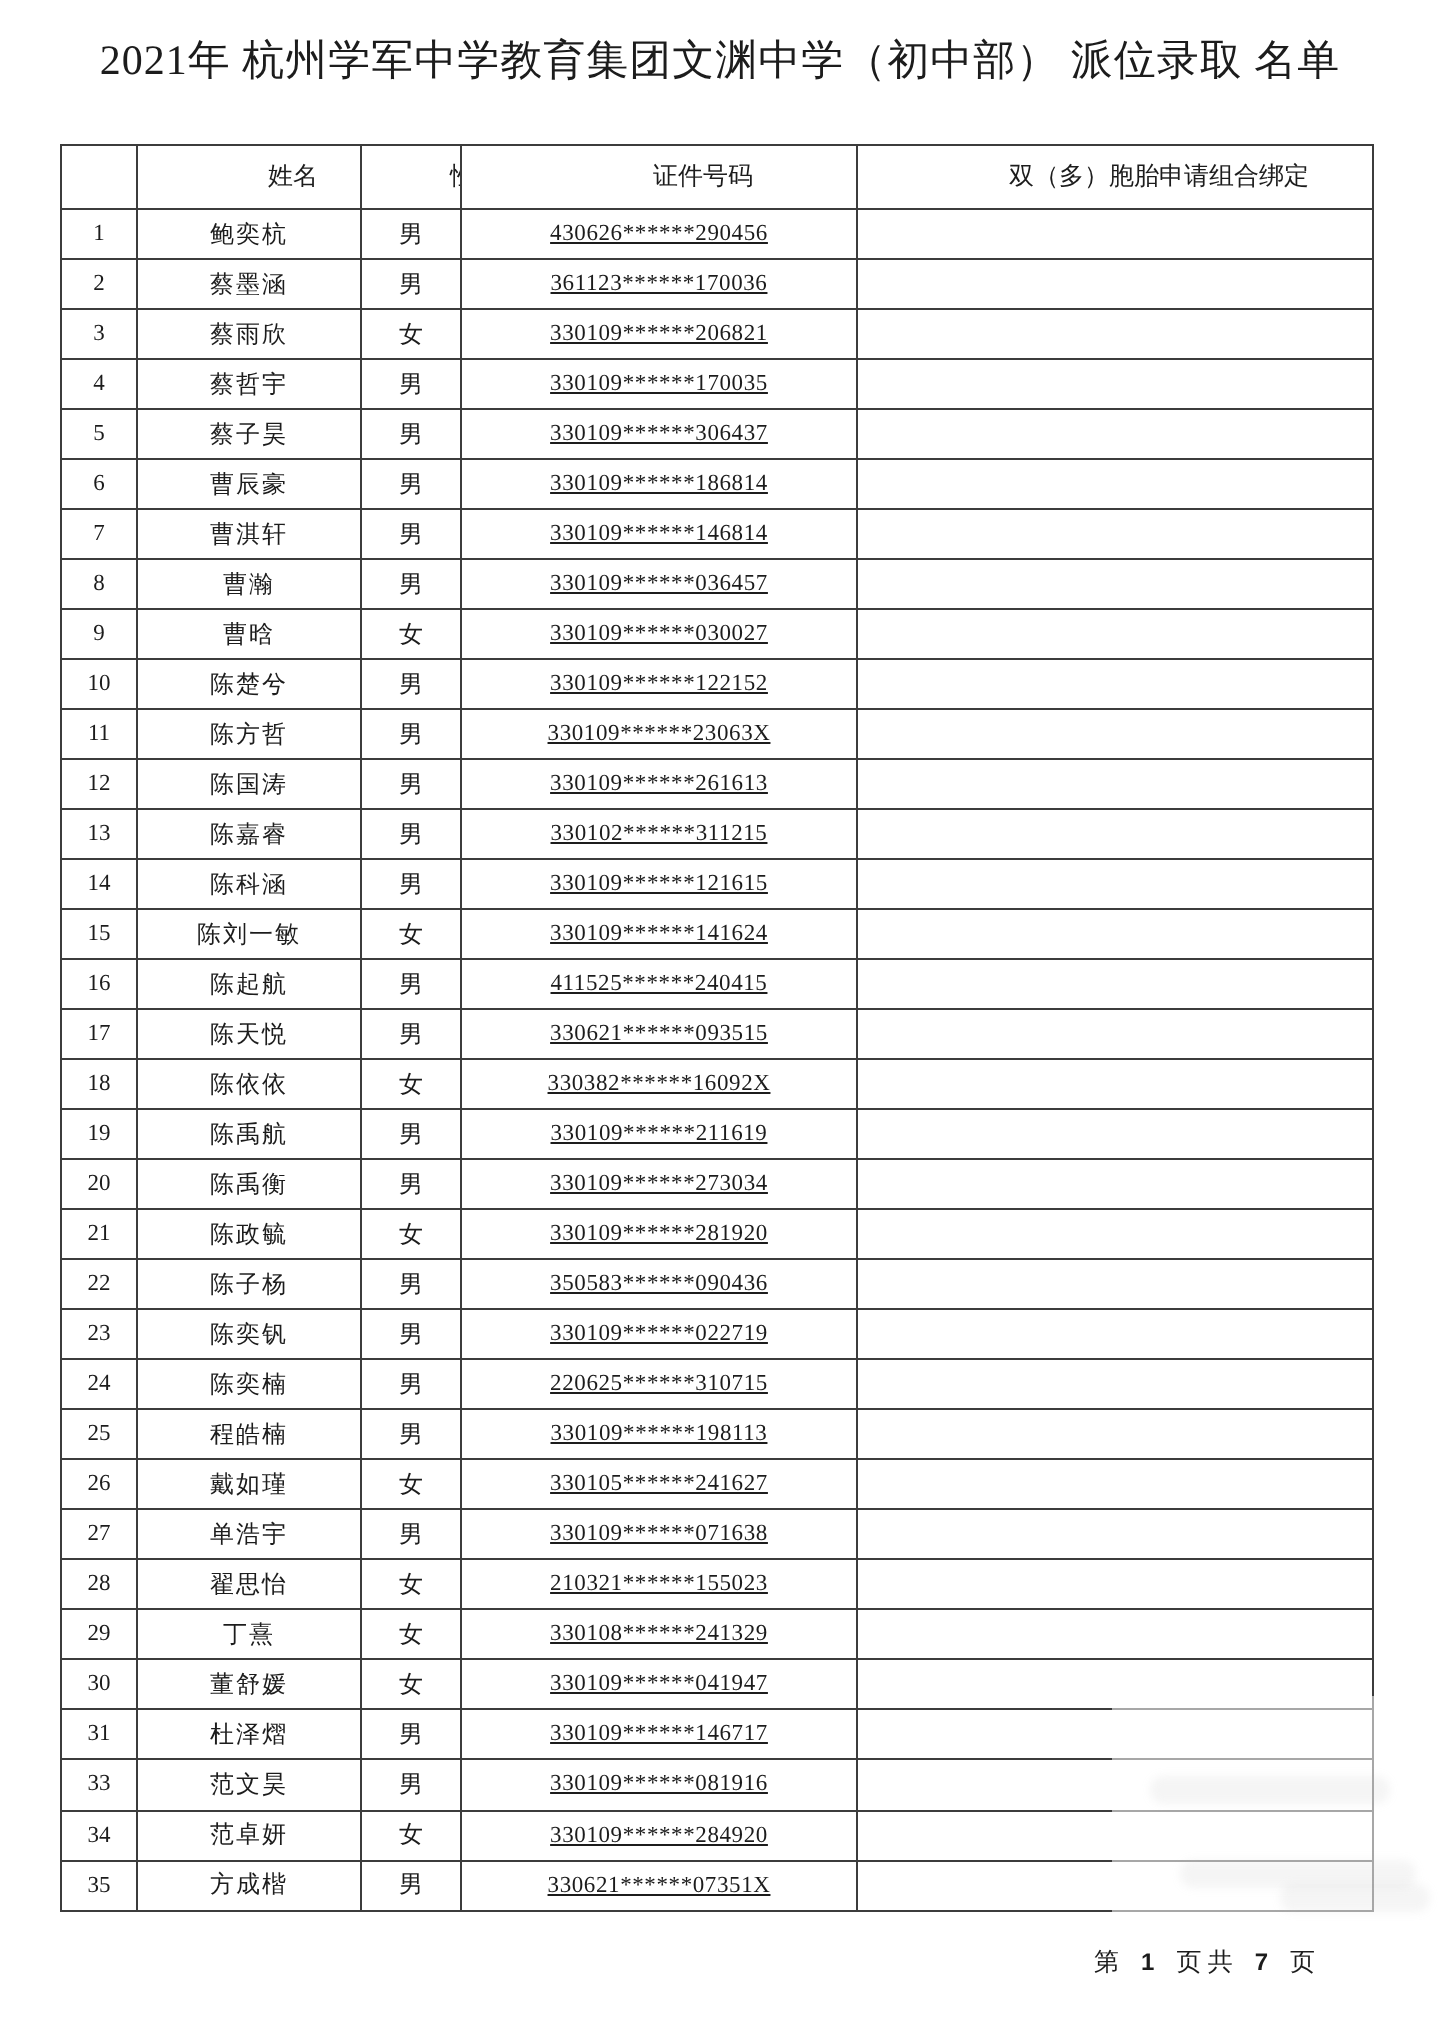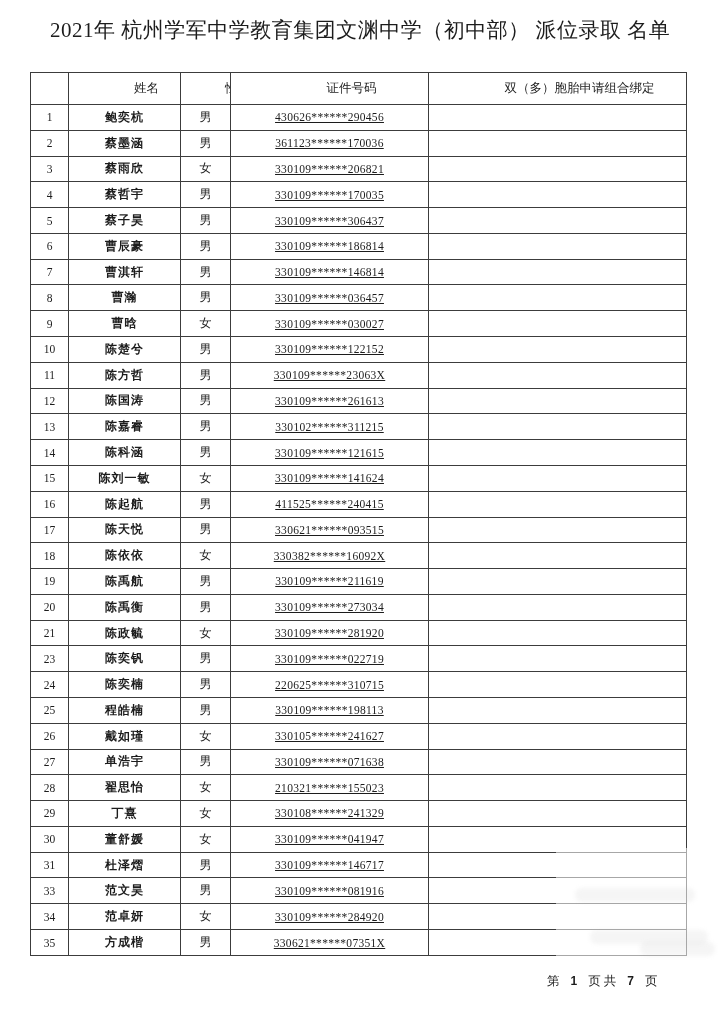--- a/index.html
+++ b/index.html
@@ -47,21 +47,21 @@
     overflow: hidden;
     white-space: nowrap;
   }
   table.roster th {
     height: 31px;
     font-size: 12.5px;
     font-weight: normal;
     padding-left: 44px;
   }
   td.c0 { font-size: 11.5px; }
-  td.c1 { font-size: 12px; letter-spacing: 1px; font-weight: bold; }
+  td.c1 { font-size: 12px; letter-spacing: 1px; }
   td.c2 { font-size: 12px; }
   td.c3 { font-size: 11.5px; letter-spacing: 0.3px; text-decoration: underline; }
   td.c4 { font-size: 12px; }
   .footer {
     position: absolute;
     top: 973px;
     left: 545px;
     font-size: 12.5px;
     white-space: nowrap;
   }
@@ -258,20 +258,27 @@
           <td class="c4"></td>
         </tr>
         <tr>
           <td class="c0">21</td>
           <td class="c1">陈政毓</td>
           <td class="c2">女</td>
           <td class="c3">330109******281920</td>
           <td class="c4"></td>
         </tr>
         <tr>
+          <td class="c0">22</td>
+          <td class="c1">陈子杨</td>
+          <td class="c2">男</td>
+          <td class="c3">350583******090436</td>
+          <td class="c4"></td>
+        </tr>
+        <tr>
           <td class="c0">23</td>
           <td class="c1">陈奕钒</td>
           <td class="c2">男</td>
           <td class="c3">330109******022719</td>
           <td class="c4"></td>
         </tr>
         <tr>
           <td class="c0">24</td>
           <td class="c1">陈奕楠</td>
           <td class="c2">男</td>

